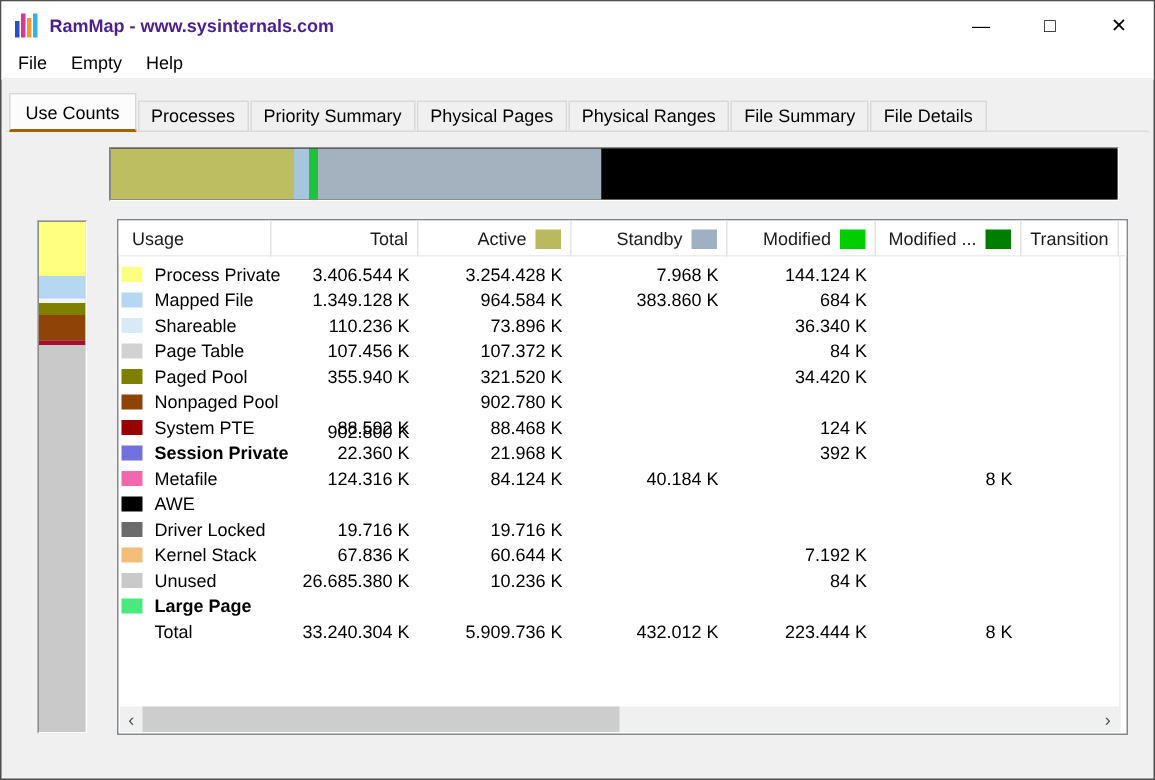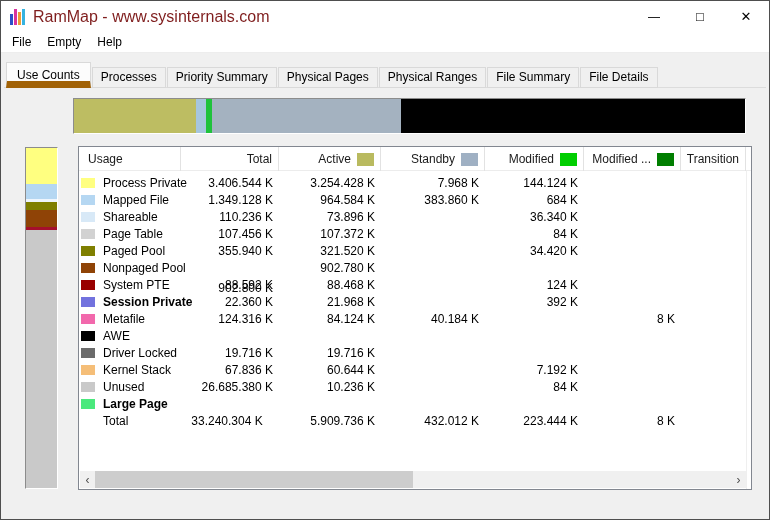--- a/index.html
+++ b/index.html
@@ -3,35 +3,35 @@
 <meta charset="utf-8">
 <style>
   * { margin:0; padding:0; box-sizing:border-box; }
   html,body { width:770px; height:520px; font-family:"Liberation Sans",sans-serif; background:#fff; overflow:hidden; }
   .window { position:absolute; left:0; top:0; width:770px; height:520px; border:1px solid #4e4e4e; background:#f0f0f0; }
 
   
   .titlebar { position:absolute; left:0; top:0; right:0; height:31px; background:#fff; display:flex; align-items:center; }
   .app-icon { width:17px; height:16px; margin:0 6px 0 9px; display:flex; align-items:flex-end; gap:1px; }
   .app-icon i { display:block; width:3px; }
-  .title-text { font-size:16px; color:#7f1d1d; }
+  .title-text { font-size:12px; color:#4c1d95;font-weight:bold; }
   .caption-btns { margin-left:auto; display:flex; height:31px; }
   .caption-btn { width:46px; height:31px; display:flex; align-items:center; justify-content:center; font-size:12px; color:#000; cursor:default; }
   .caption-btn.max { font-size:13px; }
   .caption-btn.close { font-size:13px; }
 
   
   .menubar { position:absolute; left:0; top:31px; right:0; height:21px; background:#fff; display:flex; align-items:center; padding-left:3px; border-bottom:1px solid #ededed; }
   .menu-item { font-size:12px; padding:2px 8px; color:#000; }
 
   
   .tabline { position:absolute; left:3px; top:86px; right:3px; height:1px; background:#dcdcdc; z-index:1; }
   .tabstrip { position:absolute; left:5px; top:61px; height:26px; display:flex; align-items:flex-end; z-index:2; }
   .tab { position:relative; height:21px; line-height:19px; padding:0 8px; font-size:12px; background:#f0f0f0; border:1px solid #d9d9d9; margin-right:1px; white-space:nowrap; }
-  .tab.active { height:26px; line-height:24px; background:#fcfcfc; border-bottom:7px solid #a16207; z-index:3; padding:0 10px; }
+  .tab.active { height:26px; line-height:24px; background:#fcfcfc; border-bottom:2px solid #a16207; z-index:3; padding:0 10px; }
 
   
   .mem-bar { position:absolute; left:72px; top:97px; width:673px; height:36px; border-top:1px solid #8c8c8c; border-left:1px solid #8c8c8c; border-right:1px solid #ffffff; border-bottom:1px solid #ffffff; display:flex; overflow:hidden; background:#000; }
   .mem-bar i { display:block; height:100%; }
 
   
   .left-bar { position:absolute; left:24px; top:146px; width:33px; height:342px; border-top:1px solid #8c8c8c; border-left:1px solid #8c8c8c; border-right:1px solid #ffffff; border-bottom:1px solid #ffffff; display:flex; flex-direction:column; overflow:hidden; background:#c9c9c9; }
   .left-bar i { display:block; width:100%; }
 
   
@@ -309,21 +309,21 @@
           <div class="ncell" style="width: 104px;"></div>
           <div class="ncell" style="width: 99px;"></div>
           <div class="ncell" style="width: 97px;"></div>
           <div class="ncell" style="width: 65px;"></div>
         </div>
         <div class="row">
           <div class="ucell" style="width: 102px;">
             <span class="swatch none"></span>
             <span class="ulabel">Total</span>
           </div>
-          <div class="ncell" style="width: 98px; text-align: center;">33.240.304 K</div>
+          <div class="ncell" style="width: 98px;">33.240.304 K</div>
           <div class="ncell" style="width: 102px;">5.909.736 K</div>
           <div class="ncell" style="width: 104px;">432.012 K</div>
           <div class="ncell" style="width: 99px;">223.444 K</div>
           <div class="ncell" style="width: 97px;">8 K</div>
           <div class="ncell" style="width: 65px;"></div>
         </div>
       </div>
     <div class="hscroll">
       <span class="scroll-arrow left">‹</span>
       <span class="scroll-thumb"></span>

